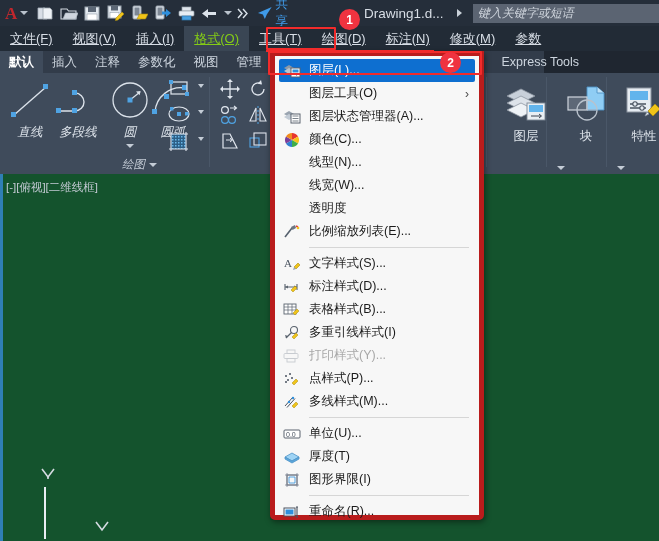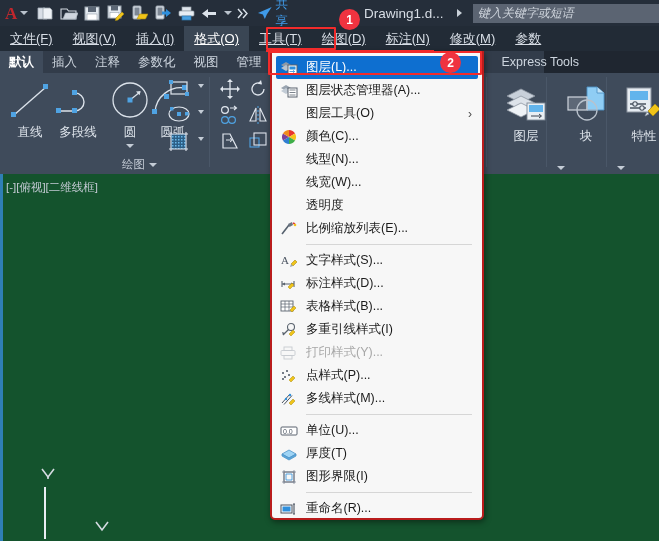--- a/index.html
+++ b/index.html
@@ -61,21 +61,21 @@
   .menubar {
     position: absolute; left: 0; top: 26px; width: 659px; height: 25px;
     background: #222b36;
     display: flex; align-items: center;
   }
   .menu-item {
     color: #d8dee6; font-size: 13px; padding: 0 10px; height: 25px;
     display: flex; align-items: center; white-space: nowrap; text-decoration: underline;
   }
   .menu-item.active {
-    background: #3a4654; color: #ffffff;
+    background: #3a4654; color: #84cc16;
   }
 
   
   .ribbontabs {
     position: absolute; left: 0; top: 51px; width: 544px; height: 22px;
     background: #323c4a;
     display: flex; align-items: flex-end;
   }
   .rtab {
     color: #cdd5de; font-size: 12.5px; padding: 0 9px; height: 22px;
@@ -142,21 +142,21 @@
   }
   .left-edge {
     position: absolute; left: 0; top: 0; width: 3px; height: 367px;
     background: #2f7fb5;
   }
 
   
   .dropdown {
     position: absolute; left: 270px; top: 51px; width: 214px; height: 469px;
     background: #f7f7f7;
-    border: 2px solid #b91c1c;
+    border: 5px solid #b91c1c;
     border-radius: 0 0 5px 5px;
     box-shadow: 1px 2px 6px rgba(0,0,0,0.45);
     padding: 3px 0 4px 0;
   }
   .mrow {
     position: relative; height: 23px; display: flex; align-items: center;
     padding-left: 4px;
   }
   .mrow .ico {
     width: 26px; height: 20px; display: flex; align-items: center; justify-content: center;
@@ -340,21 +340,21 @@
       <div class="rtab">
         <span>精选应用</span>
       </div>
       <div class="rtab">
         <span>Express Tools</span>
       </div>
     </div>
 
   <div class="ribbon">
 
-    <div class="panel" style="left:0; width:209px;">
+    <div class="panel" style="left:0; width:209px;font-style:italic;">
 
       <div class="big-btn" style="left:4px; top:6px;">
         <svg width="50" height="44" viewBox="0 0 50 44">
           <line x1="9" y1="36" x2="41" y2="8" stroke="#dbe2ea" stroke-width="1.4"></line>
           <rect x="6" y="33" width="5" height="5" fill="#4fa3e3"></rect>
           <rect x="38" y="5" width="5" height="5" fill="#4fa3e3"></rect>
         </svg>
         <span class="lbl">直线</span>
       </div>
 
@@ -538,34 +538,34 @@
             <path d="M1 5l5-3 5 3-5 3z" fill="#8e99a6"></path>
             <path d="M1 8l5-3 5 3-5 3z" fill="#b9c3ce"></path>
             <rect x="8" y="5" width="9" height="9" fill="#fff" stroke="#5a636e"></rect>
             <rect x="9.5" y="6.5" width="6" height="3" fill="#2f8fdc"></rect>
             <path d="M9.5 11.5h5M13 10.3l1.6 1.2-1.6 1.2" stroke="#2f8fdc" stroke-width="0.8" fill="none"></path>
           </svg>
         </span>
         <span class="txt">图层(L)...</span>
       </div>
       <div class="mrow">
+        <span class="ico"></span>
+        <span class="txt">图层工具(O)</span>
+        <span class="submore">›</span>
+      </div>
+      <div class="mrow">
         <span class="ico">
           <svg width="18" height="16" viewBox="0 0 18 16">
             <path d="M1 5l5-3 5 3-5 3z" fill="#9aa4b0"></path>
             <path d="M1 8l5-3 5 3-5 3z" fill="#c2cbd5"></path>
             <rect x="8" y="5" width="9" height="9" fill="#fff" stroke="#5a636e"></rect>
             <path d="M9.5 7h6M9.5 9.5h6M9.5 12h6" stroke="#6d7680" stroke-width="0.9"></path>
           </svg>
         </span>
         <span class="txt">图层状态管理器(A)...</span>
-      </div>
-      <div class="mrow">
-        <span class="ico"></span>
-        <span class="txt">图层工具(O)</span>
-        <span class="submore">›</span>
       </div>
       <div class="mrow">
         <span class="ico">
           <svg width="16" height="16" viewBox="0 0 16 16">
             <circle cx="8" cy="8" r="7" fill="#fff"></circle>
             <path d="M8 8L8 1A7 7 0 0 1 14.06 4.5z" fill="#e8352e"></path>
             <path d="M8 8l6.06-3.5A7 7 0 0 1 14.06 11.5z" fill="#f7c21b"></path>
             <path d="M8 8l6.06 3.5A7 7 0 0 1 8 15z" fill="#3fae49"></path>
             <path d="M8 8v7a7 7 0 0 1-6.06-3.5z" fill="#2f7fd1"></path>
             <path d="M8 8L1.94 11.5A7 7 0 0 1 1.94 4.5z" fill="#7b3f99"></path>

